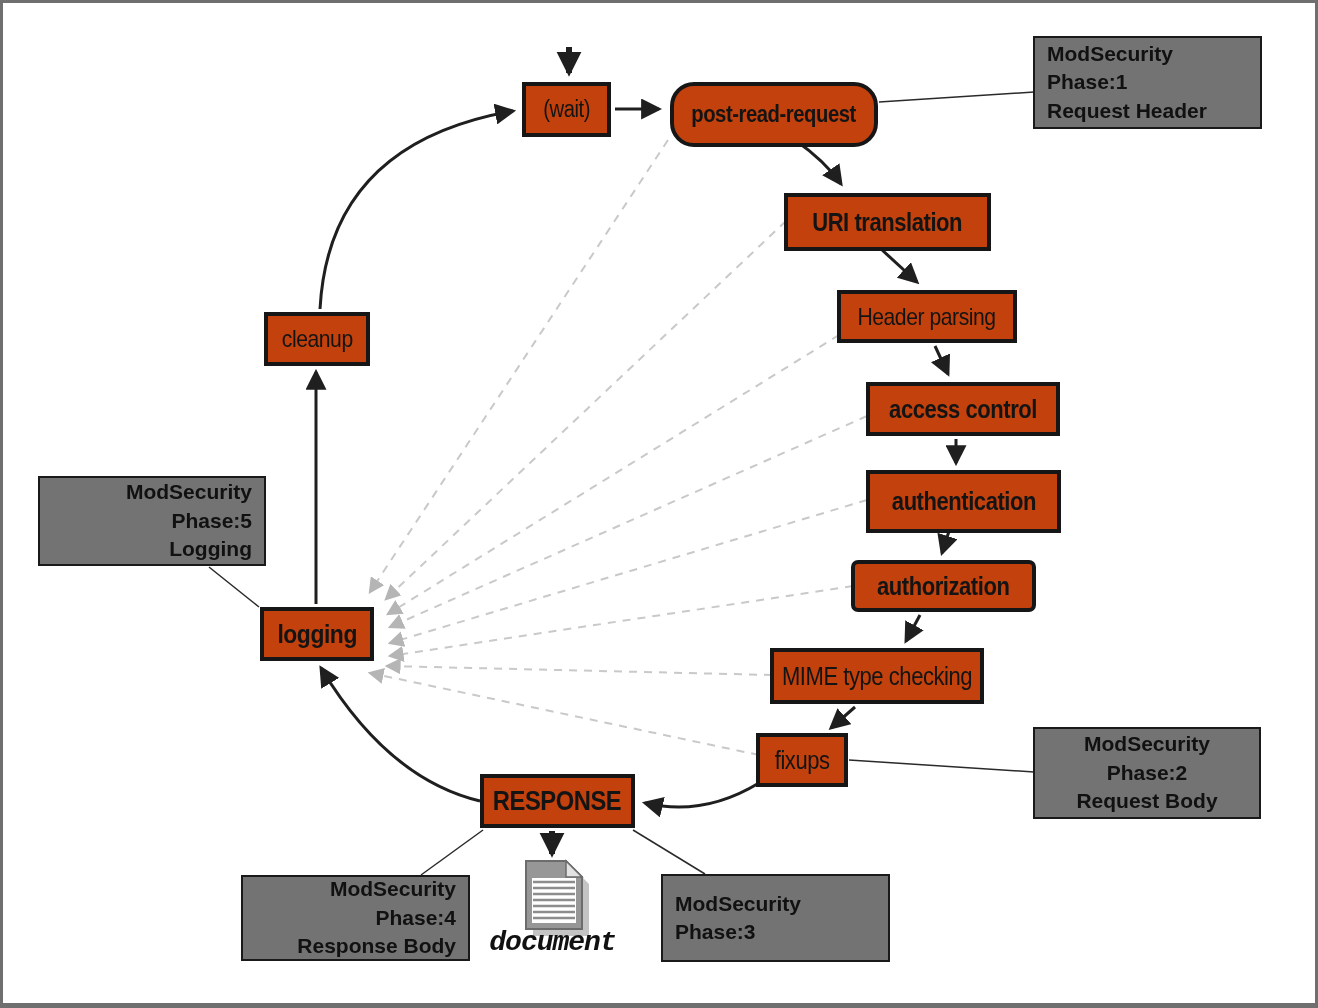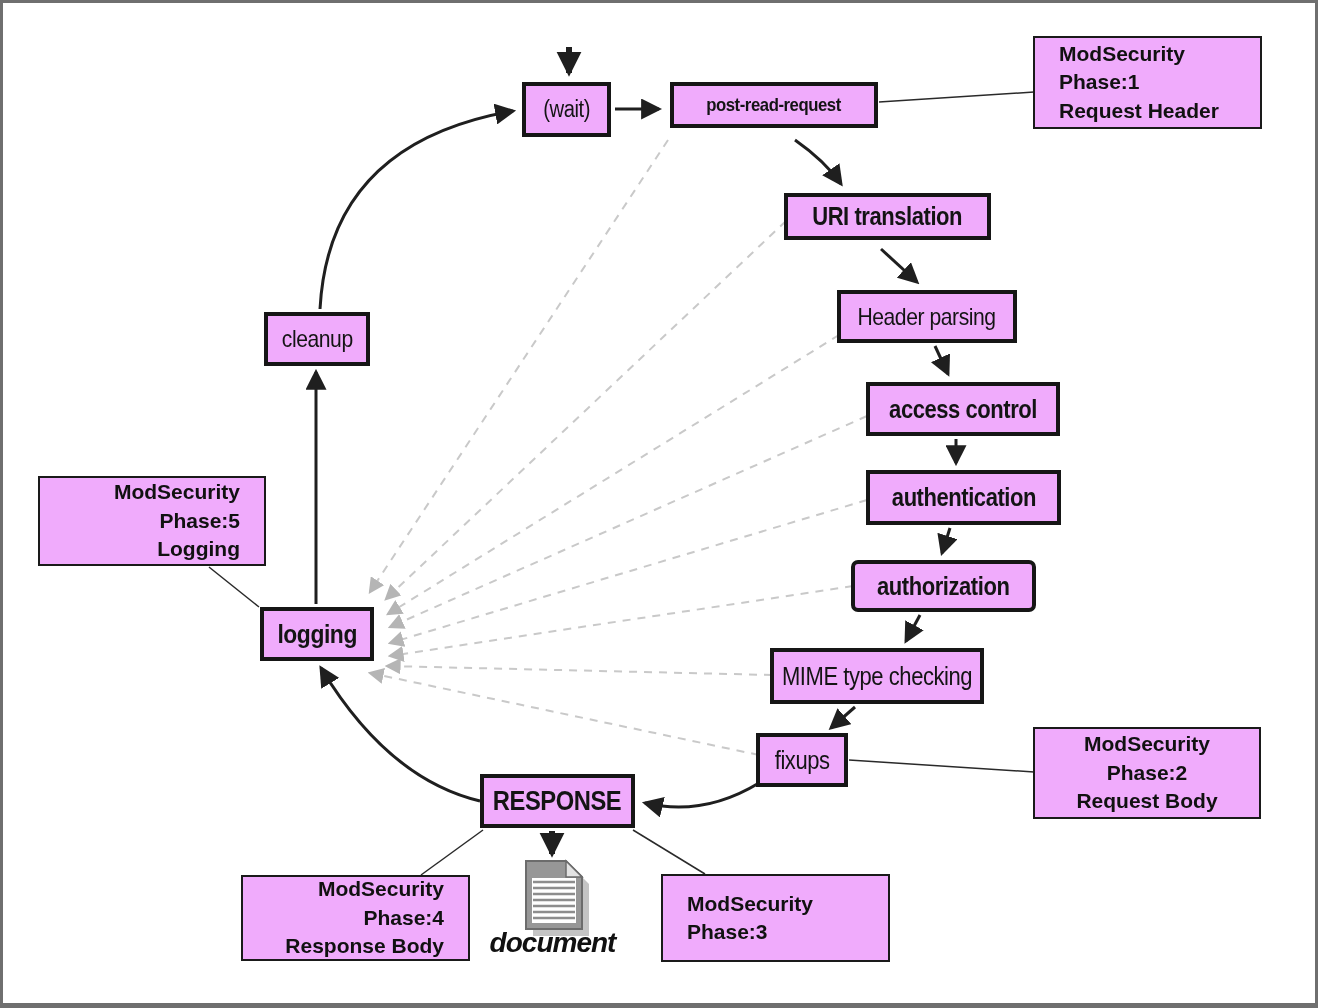--- a/index.html
+++ b/index.html
@@ -9,50 +9,50 @@
     background:#ffffff;
     border:3px solid #6f6f6f;
     border-bottom-width:5px;
     box-sizing:border-box;
     font-family:"Liberation Sans", sans-serif;
     overflow:hidden;
   }
   #wires{position:absolute;left:0;top:0;width:1318px;height:1008px;}
   .node{
     position:absolute;
-    background:#f0abfc;
+    background:#c2410c;
     border:4px solid #161616;
     box-sizing:border-box;
     display:flex;align-items:center;justify-content:center;
     color:#141414;
     white-space:nowrap;
     z-index:3;
   }
   .node .lbl{display:inline-block;transform:scaleX(0.88);letter-spacing:-0.5px;}
   .n-bold{font-weight:bold;}
   .n-reg{font-weight:normal;}
   .note{
     position:absolute;
-    background:#f0abfc;
+    background:#737373;
     border:2px solid #1a1a1a;
     box-sizing:border-box;
     display:flex;flex-direction:column;justify-content:center;
     font-weight:bold;color:#111111;
     font-size:21px;line-height:1.35;
-    padding:0 24px;
+    padding:0 12px;
     z-index:3;
   }
   .note.align-left{text-align:left;}
   .note.align-right{text-align:right;}
   #doc-icon{position:absolute;left:512px;top:850px;z-index:3;}
   #doc-label{
     position:absolute;left:462px;top:924px;width:175px;
     text-align:center;font-weight:bold;font-style:italic;
     font-size:28px;color:#111;z-index:3;
-    font-family:Liberation Sans, sans-serif;
+    font-family:Liberation Mono, monospace;
     letter-spacing:-1px;
   }
 </style>
 </head>
 <body>
 
 <div id="stage">
 
   <svg id="wires" viewBox="0 0 1318 1008" xmlns="http://www.w3.org/2000/svg">
     <defs>
@@ -100,33 +100,33 @@
       <path d="M846 757 L1031 769"></path>
       <path d="M480 827 L418 872"></path>
       <path d="M630 827 L702 871"></path>
       <path d="M206 564 L256 604"></path>
     </g>
   </svg>
 
   <div class="node n-reg" style="left:519px;top:79px;width:89px;height:55px;font-size:23px;">
       <span class="lbl">(wait)</span>
     </div>
-  <div class="node n-bold" style="left:667px;top:79px;width:208px;height:46px;font-size:19px;">
+  <div class="node n-bold" style="left:667px;top:79px;width:208px;height:65px;font-size:23px;border-radius:24px;">
       <span class="lbl">post-read-request</span>
     </div>
-  <div class="node n-bold" style="left:781px;top:190px;width:207px;height:47px;font-size:25px;">
+  <div class="node n-bold" style="left:781px;top:190px;width:207px;height:58px;font-size:25px;">
       <span class="lbl">URI translation</span>
     </div>
   <div class="node n-reg" style="left:834px;top:287px;width:180px;height:53px;font-size:24px;">
       <span class="lbl">Header parsing</span>
     </div>
   <div class="node n-bold" style="left:863px;top:379px;width:194px;height:54px;font-size:25px;">
       <span class="lbl">access control</span>
     </div>
-  <div class="node n-bold" style="left:863px;top:467px;width:195px;height:55px;font-size:25px;">
+  <div class="node n-bold" style="left:863px;top:467px;width:195px;height:63px;font-size:25px;">
       <span class="lbl">authentication</span>
     </div>
   <div class="node n-bold" style="left:848px;top:557px;width:185px;height:52px;font-size:25px;border-radius:7px;">
       <span class="lbl">authorization</span>
     </div>
   <div class="node n-reg" style="left:767px;top:645px;width:214px;height:56px;font-size:25px;">
       <span class="lbl">MIME type checking</span>
     </div>
   <div class="node n-reg" style="left:753px;top:730px;width:92px;height:54px;font-size:25px;text-align:right;">
       <span class="lbl">fixups</span>

